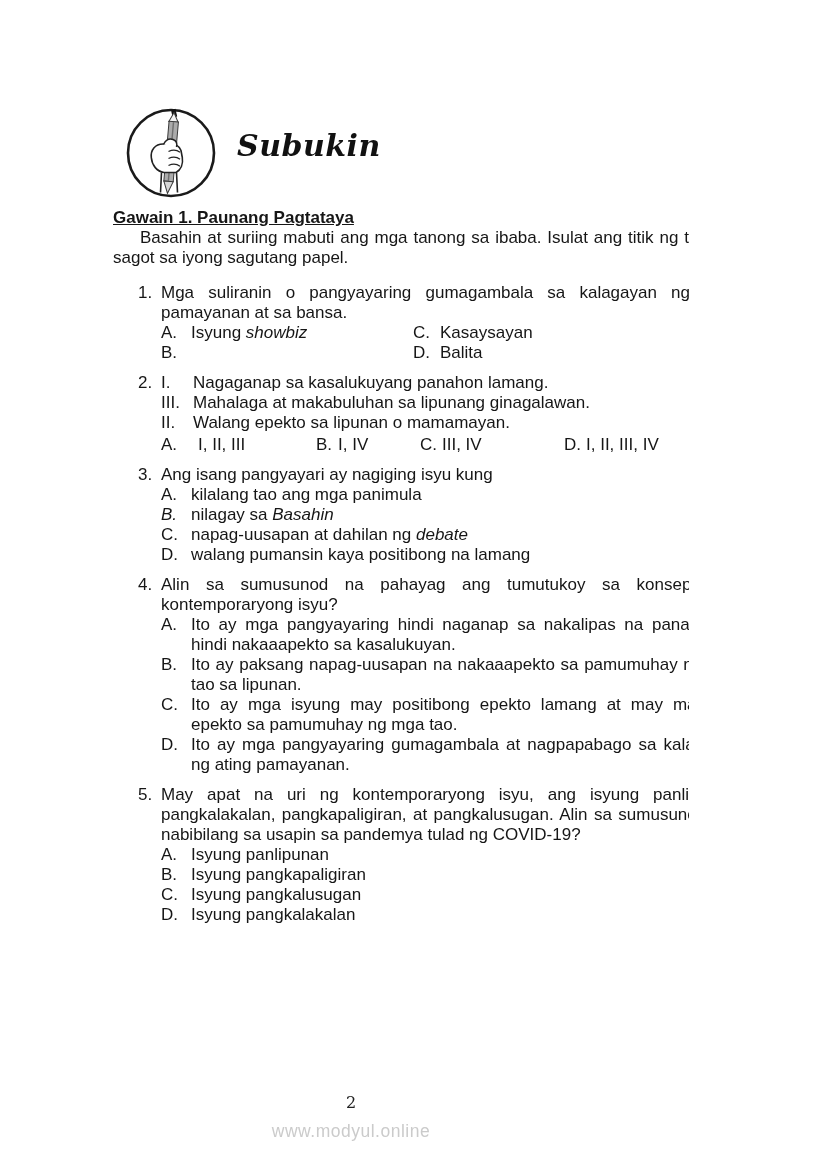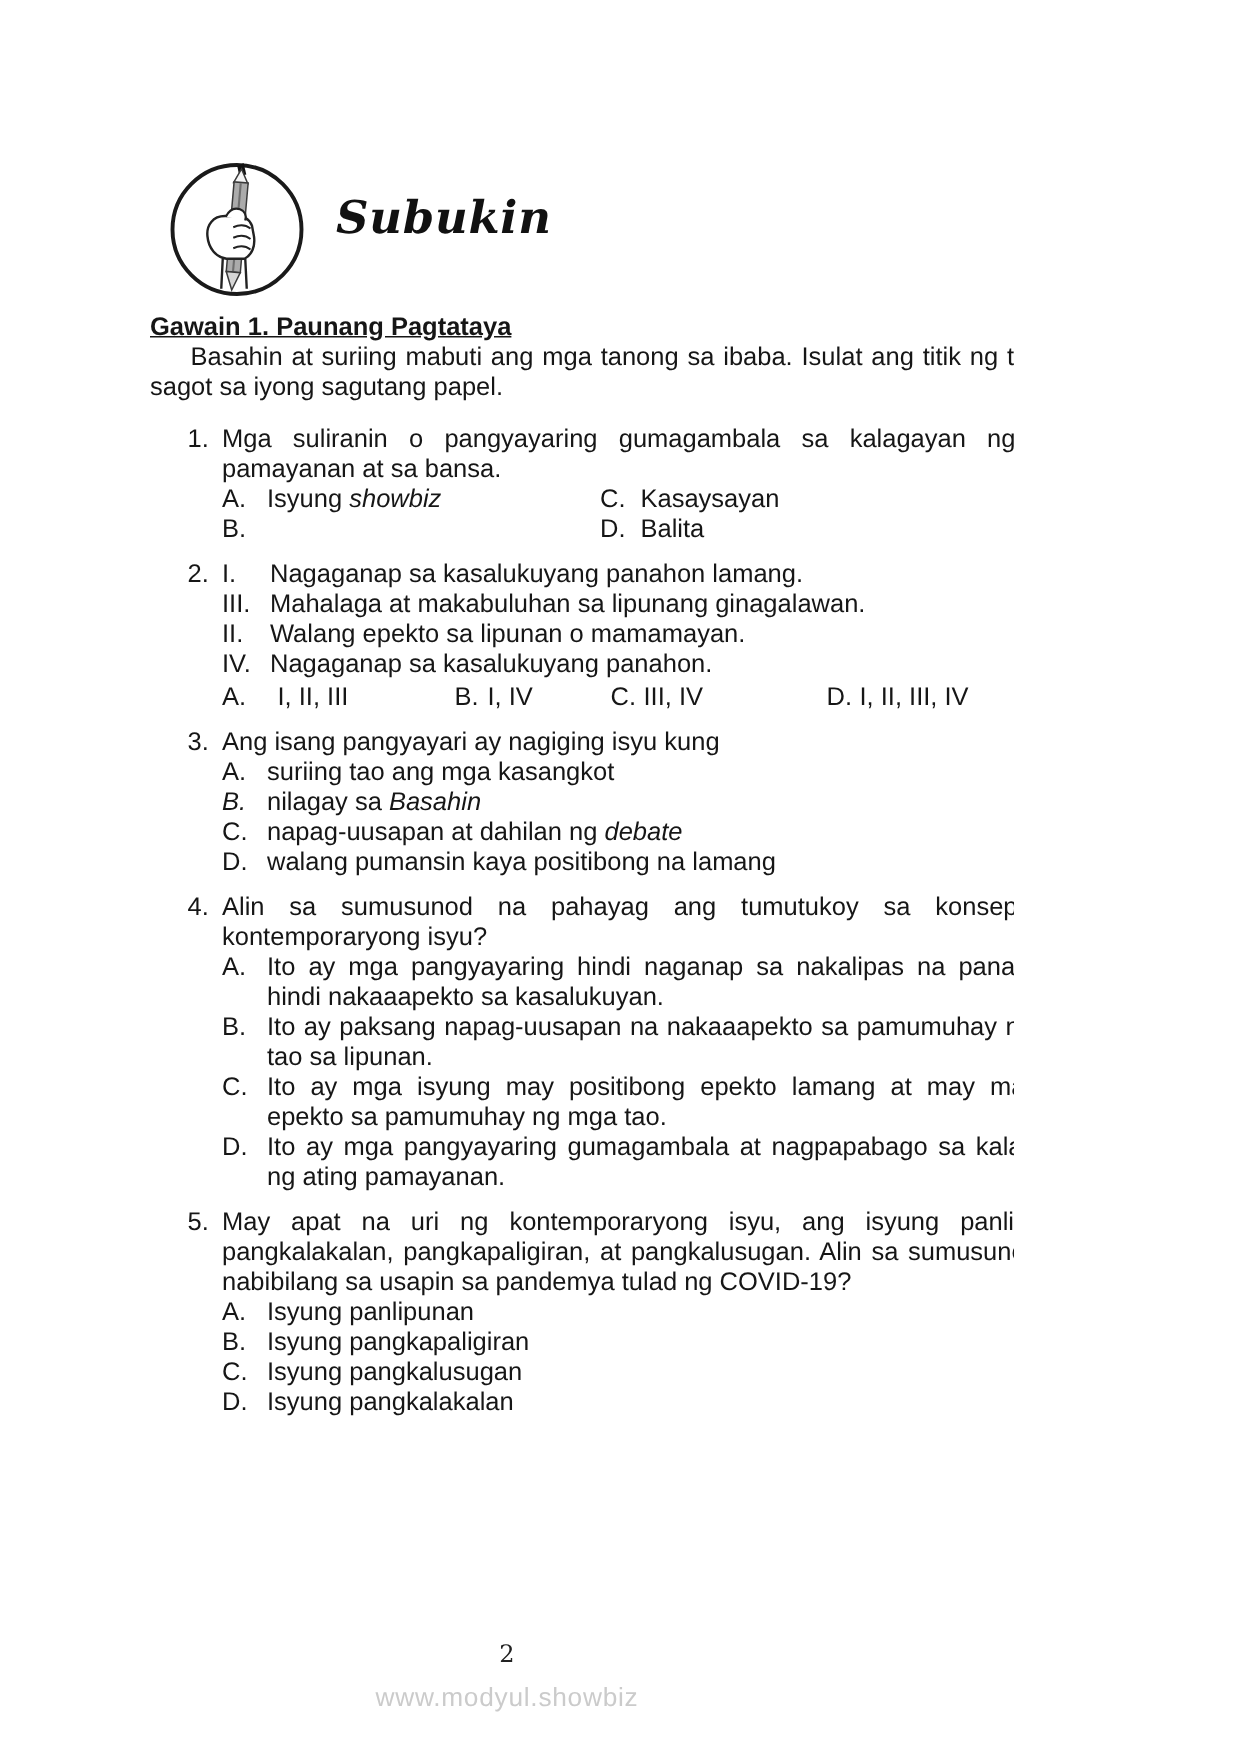--- a/index.html
+++ b/index.html
@@ -1,19 +1,19 @@
 <!DOCTYPE html>
 <html><head>
 <meta charset="utf-8">
 <style>
   html,body { margin:0; padding:0; background:#ffffff; }
   .page {
     position:relative; width:676px; height:1169px; background:#ffffff;
     font-family:"Liberation Sans", sans-serif; font-size:17px; line-height:20px;
-    color:#161616; overflow:hidden;
+    color:#161616; overflow:hidden;margin-left:13px;
   }
   .content { position:absolute; left:100px; top:0; width:628px; }
 
   
   .header { display:flex; align-items:center; margin-top:106px; height:94px; }
   .logo { width:92px; height:92px; margin-left:12px; flex:none; }
   .title {
     font-family:"DejaVu Serif", serif; font-style:italic; font-weight:bold;
     font-size:30px; margin:0 0 14px 20px; letter-spacing:0.5px; color:#111;
   }
@@ -133,24 +133,20 @@
               <span class="opt-text">Nagaganap sa kasalukuyang panahon lamang.</span>
             </div>
             <div class="opt">
               <span class="opt-label roman">III.</span>
               <span class="opt-text">Mahalaga at makabuluhan sa lipunang ginagalawan.</span>
             </div>
             <div class="opt">
               <span class="opt-label roman">II.</span>
               <span class="opt-text">Walang epekto sa lipunan o mamamayan.</span>
             </div>
-            <div class="opt">
-              <span class="opt-label roman">IV.</span>
-              <span class="opt-text">Nagaganap sa kasalukuyang panahon.</span>
-            </div>
             <div class="ans-row">
               <span class="ans ans-a">
                   <span class="al">A.</span>
                   <span>I, II, III</span>
                 </span>
               <span class="ans ans-b">
                   <span class="al">B.</span>
                   <span>I, IV</span>
                 </span>
               <span class="ans ans-c">
@@ -166,21 +162,21 @@
         </div>
       </div>
 
       <div class="question">
         <div class="q-row">
           <span class="q-num">3.</span>
           <div class="q-body">
             <p class="justify">Ang isang pangyayari ay nagiging isyu kung</p>
             <div class="opt">
               <span class="opt-label">A.</span>
-              <span class="opt-text">suriing tao ang mga kasangkot</span>
+              <span class="opt-text">kilalang tao ang mga panimula</span>
             </div>
             <div class="opt">
               <span class="opt-label italic">B.</span>
               <span class="opt-text"><span>nilagay sa </span><span class="italic">Basahin</span></span>
             </div>
             <div class="opt">
               <span class="opt-label">C.</span>
               <span class="opt-text"><span>napag-uusapan at dahilan ng </span><span class="italic">debate</span></span>
             </div>
             <div class="opt">
@@ -238,14 +234,14 @@
               <span class="opt-text">Isyung pangkalakalan</span>
             </div>
           </div>
         </div>
       </div>
 
     </div>
   </div>
 
   <div class="page-number">2</div>
-  <div class="watermark">www.modyul.showbiz</div>
+  <div class="watermark">www.modyul.online</div>
 </div>
 
 </body></html>

